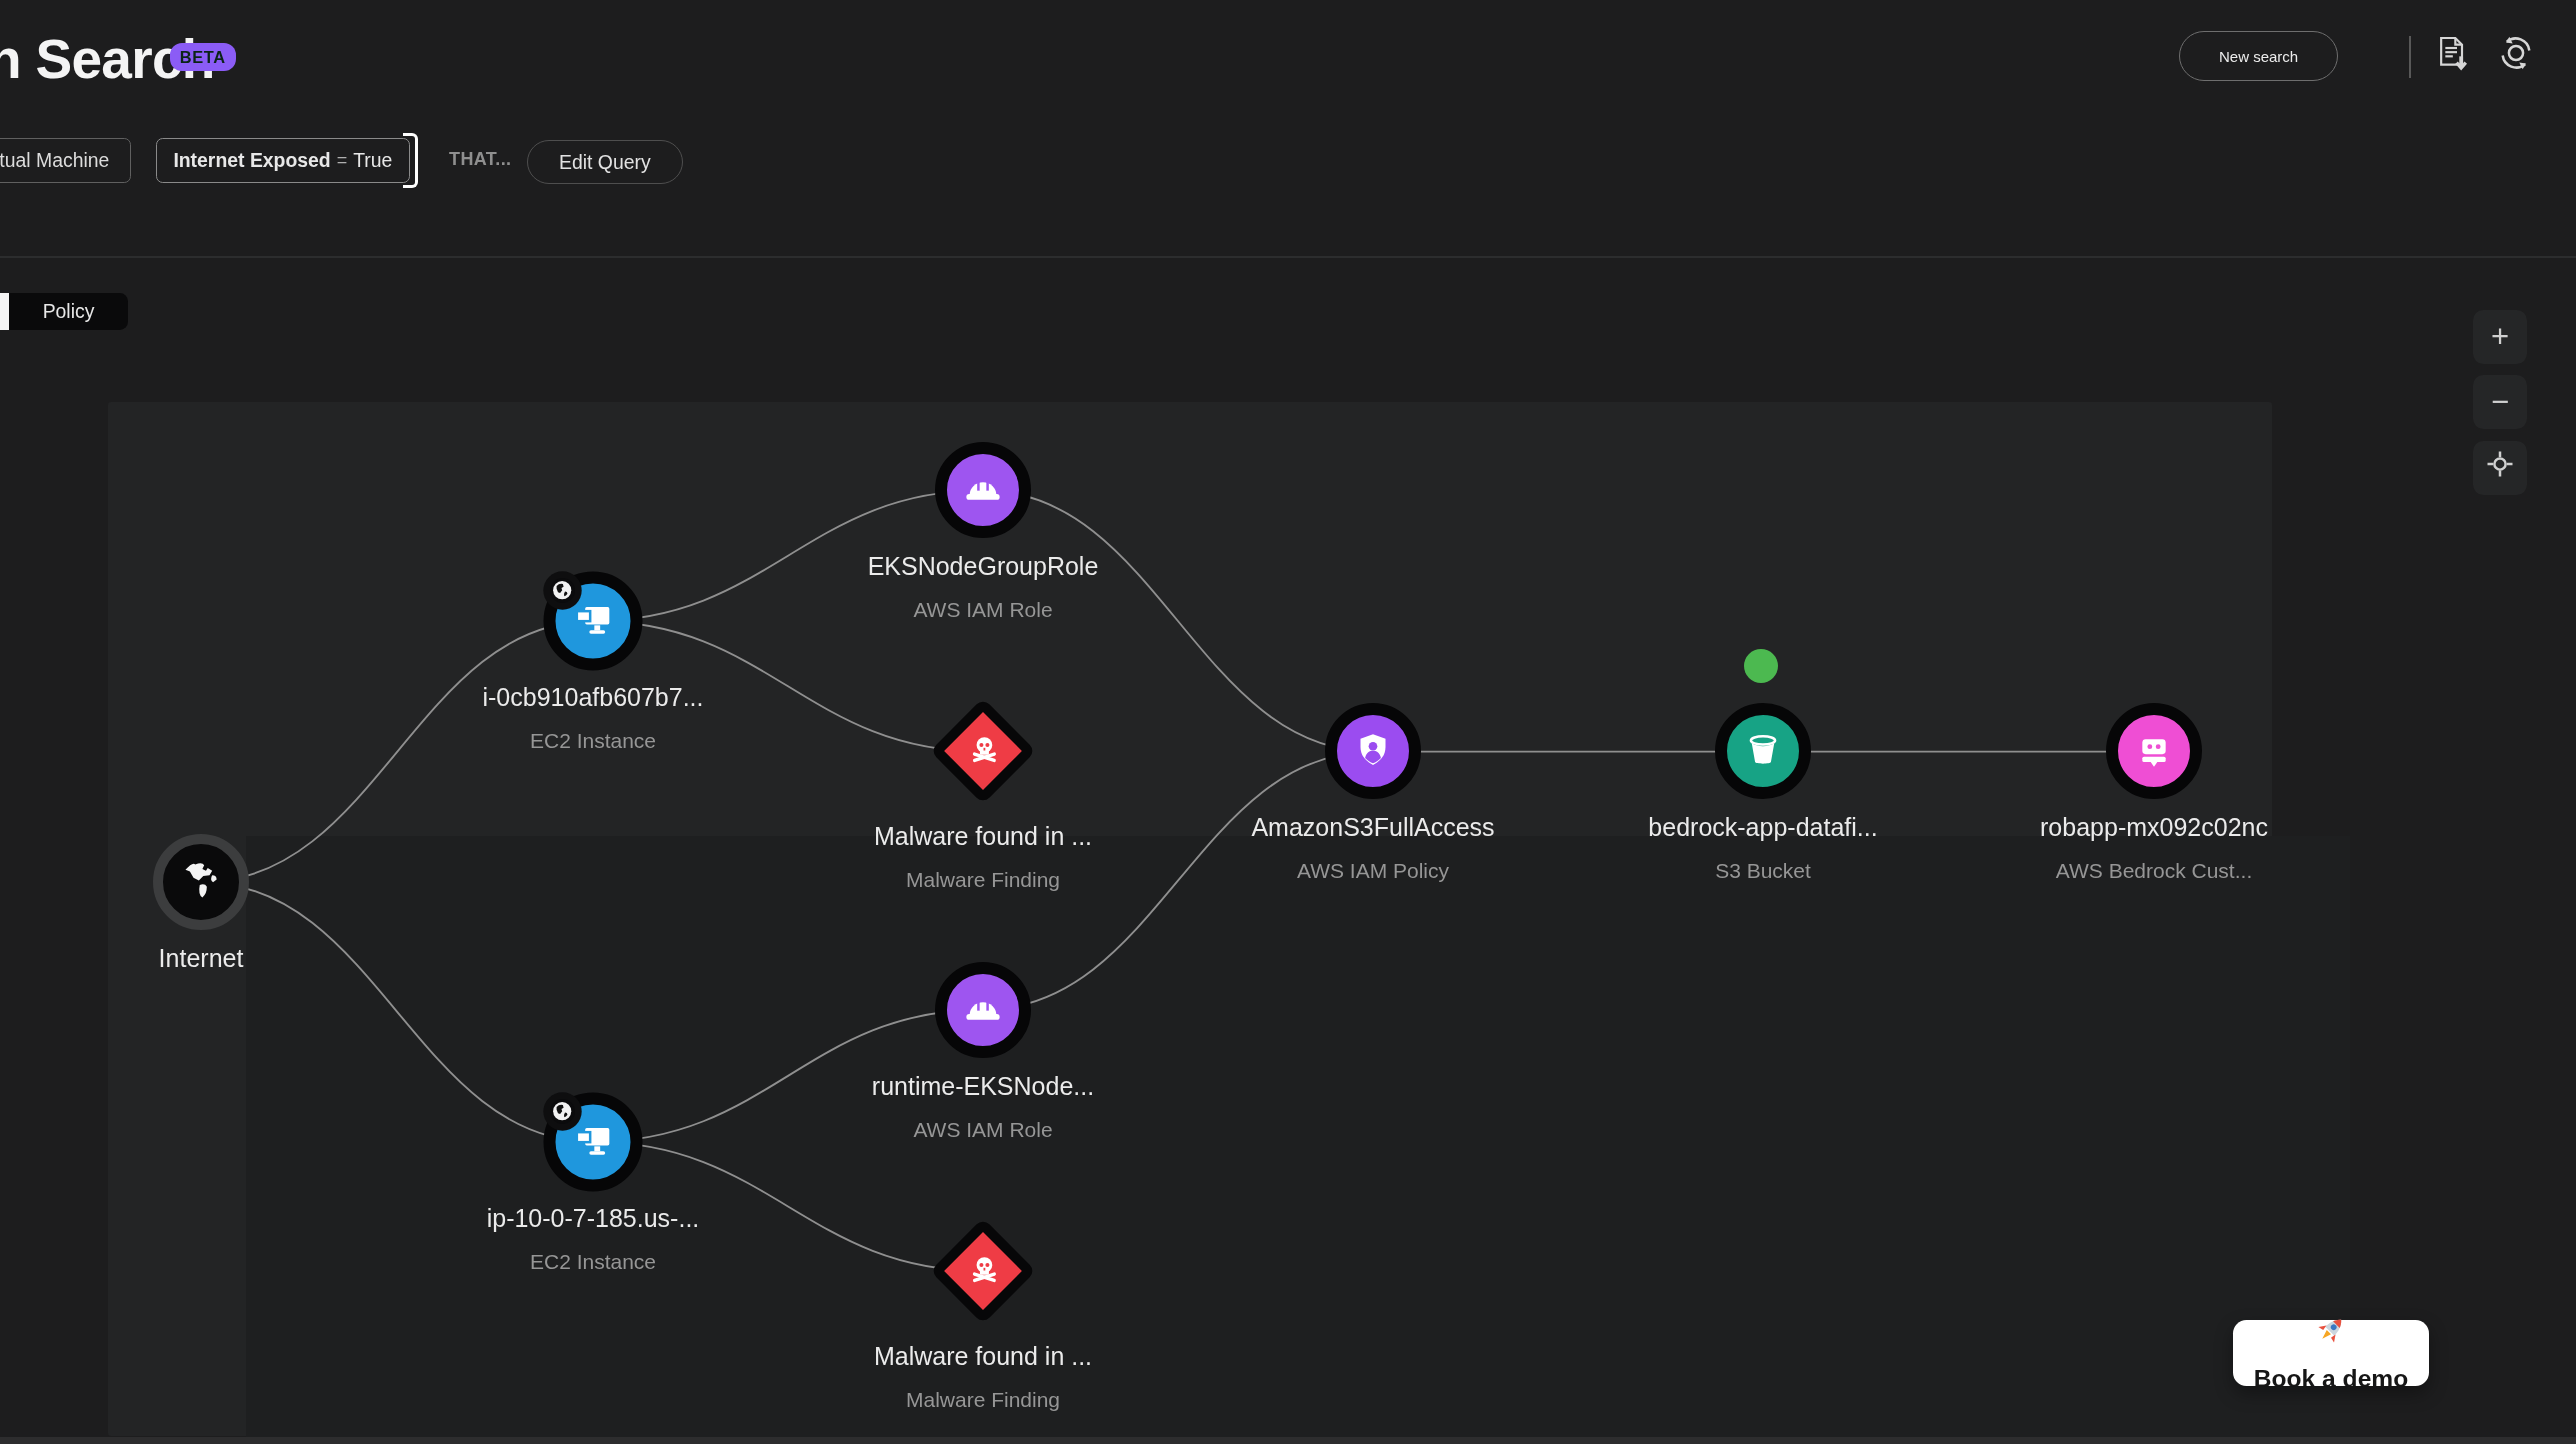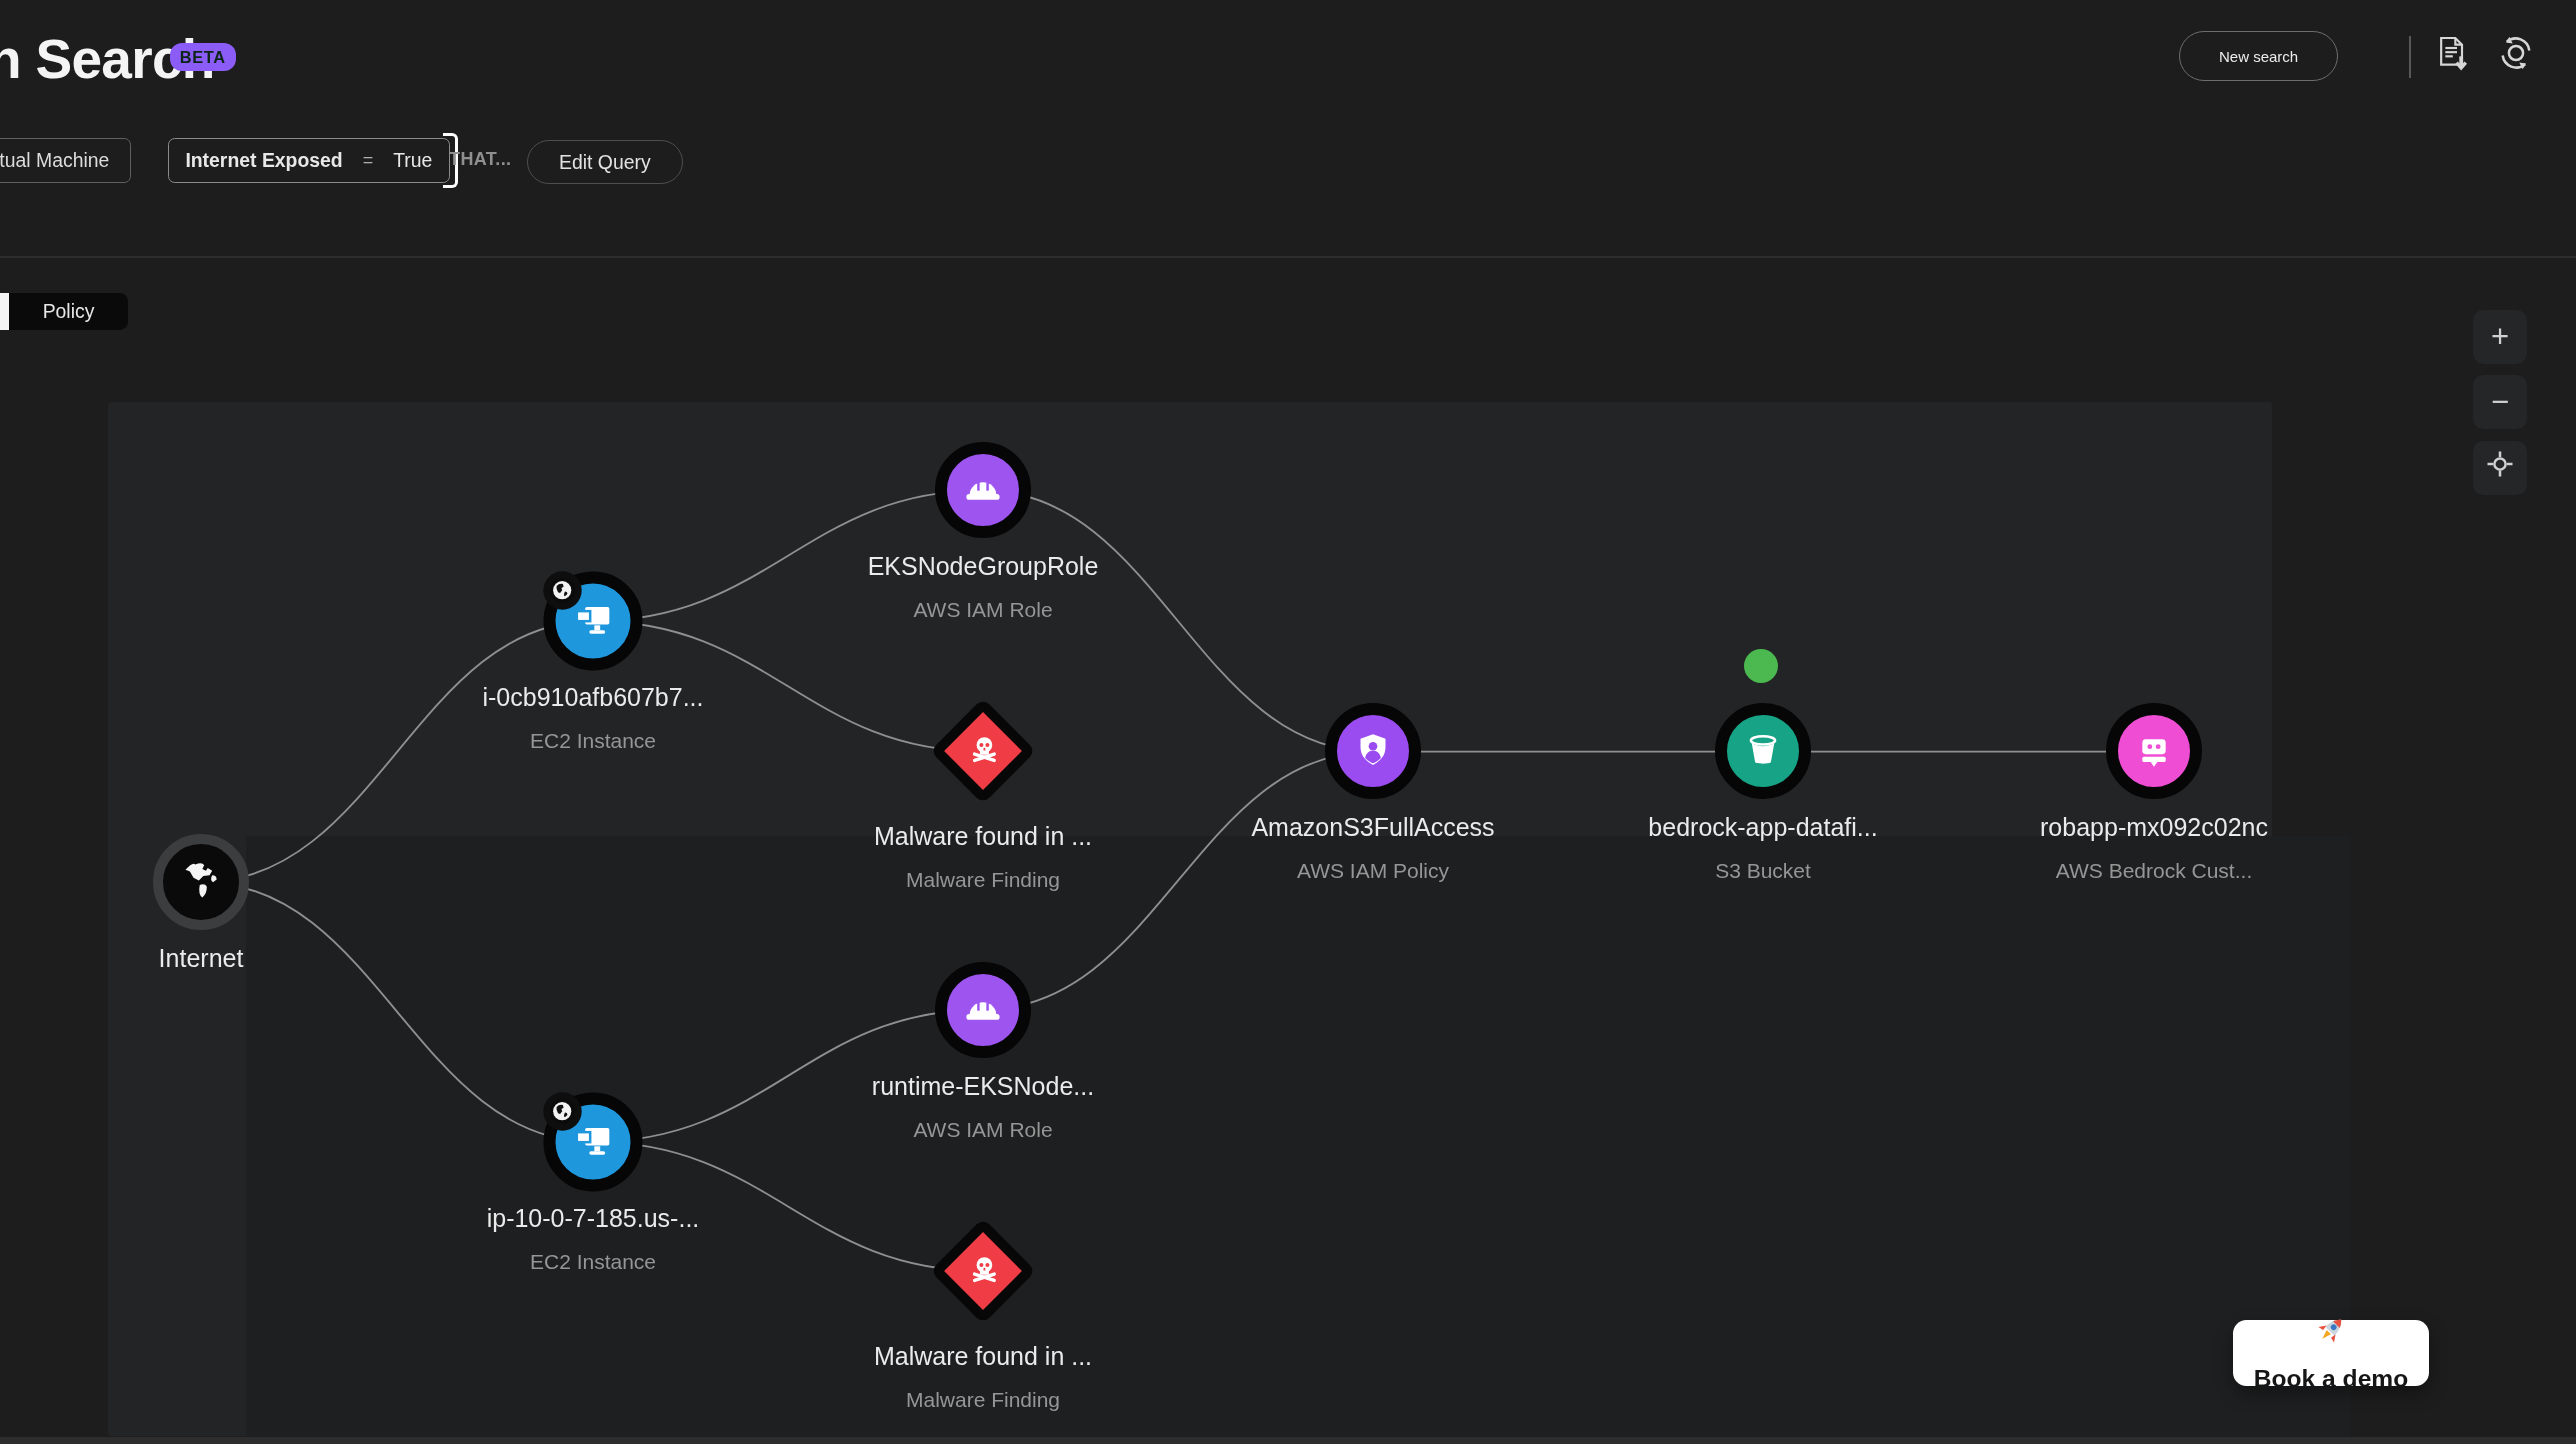--- a/index.html
+++ b/index.html
@@ -31,21 +31,21 @@
   .refresh-btn{left:2494px;top:33px;}
   .header-rule{position:absolute;left:0;top:256px;width:2576px;height:1.5px;background:#2c2d2e;}
 
   
   .qpill{
     position:absolute;top:138px;height:43px;display:flex;align-items:center;
     border:1.5px solid #606060;border-radius:6.7px;color:#dcdcdc;font-size:19.4px;
     padding:0 21px;white-space:nowrap;cursor:pointer;background:transparent;
   }
   .qpill-1{left:-46px;}
-  .qpill-2{left:168px;border-color:#8a8a8a;gap:20px;padding:0 16.4px;text-align:right;}
+  .qpill-2{left:156px;border-color:#8a8a8a;gap:6px;padding:0 16.4px;text-align:right;}
   .qpill-2 .op{color:#b0b0b0;font-size:18px;}
   .qpill-2 .val{color:#e8e8e8;}
   .qpill-2 .fld{color:#e8e8e8;font-weight:700;}
   .sel-bracket{
     position:absolute;right:-9px;top:-6px;bottom:-6px;width:12px;
     border:3.7px solid #ffffff;border-left:none;border-radius:0 6px 6px 0;
   }
   .that-text{position:absolute;left:449px;top:138px;height:43px;display:flex;align-items:center;
     color:#8f8f8f;font-size:18px;letter-spacing:0.4px;font-weight:bold;}
   .edit-query{left:527px;top:140px;height:42px;padding:0 31px;border-color:#4e4e4e;font-size:19.4px;border-radius:22.4px;color:#e2e2e2;}

